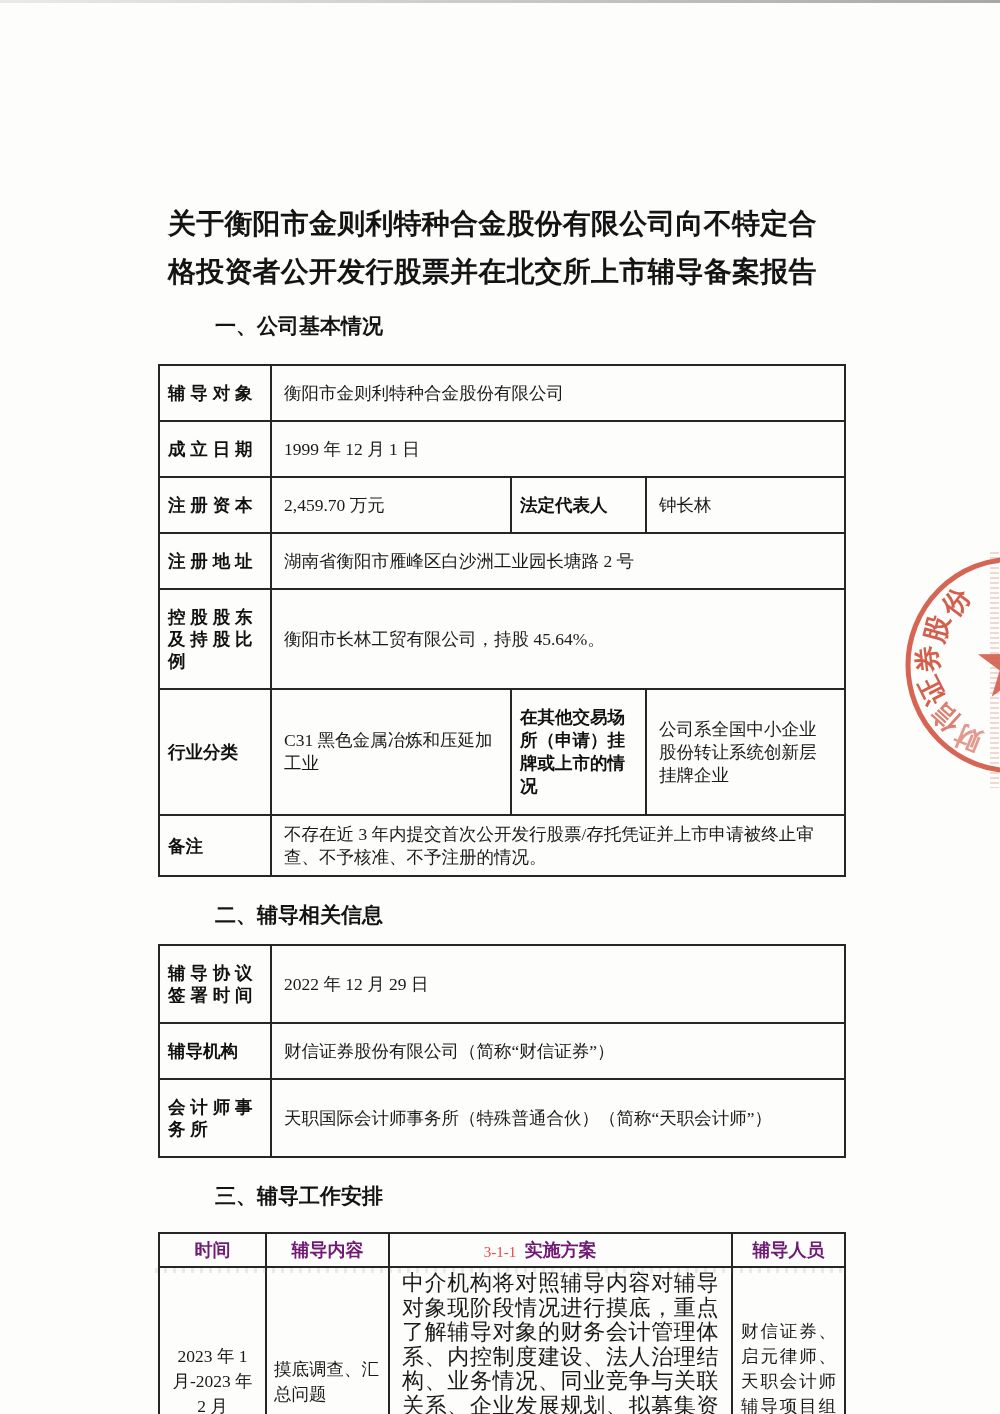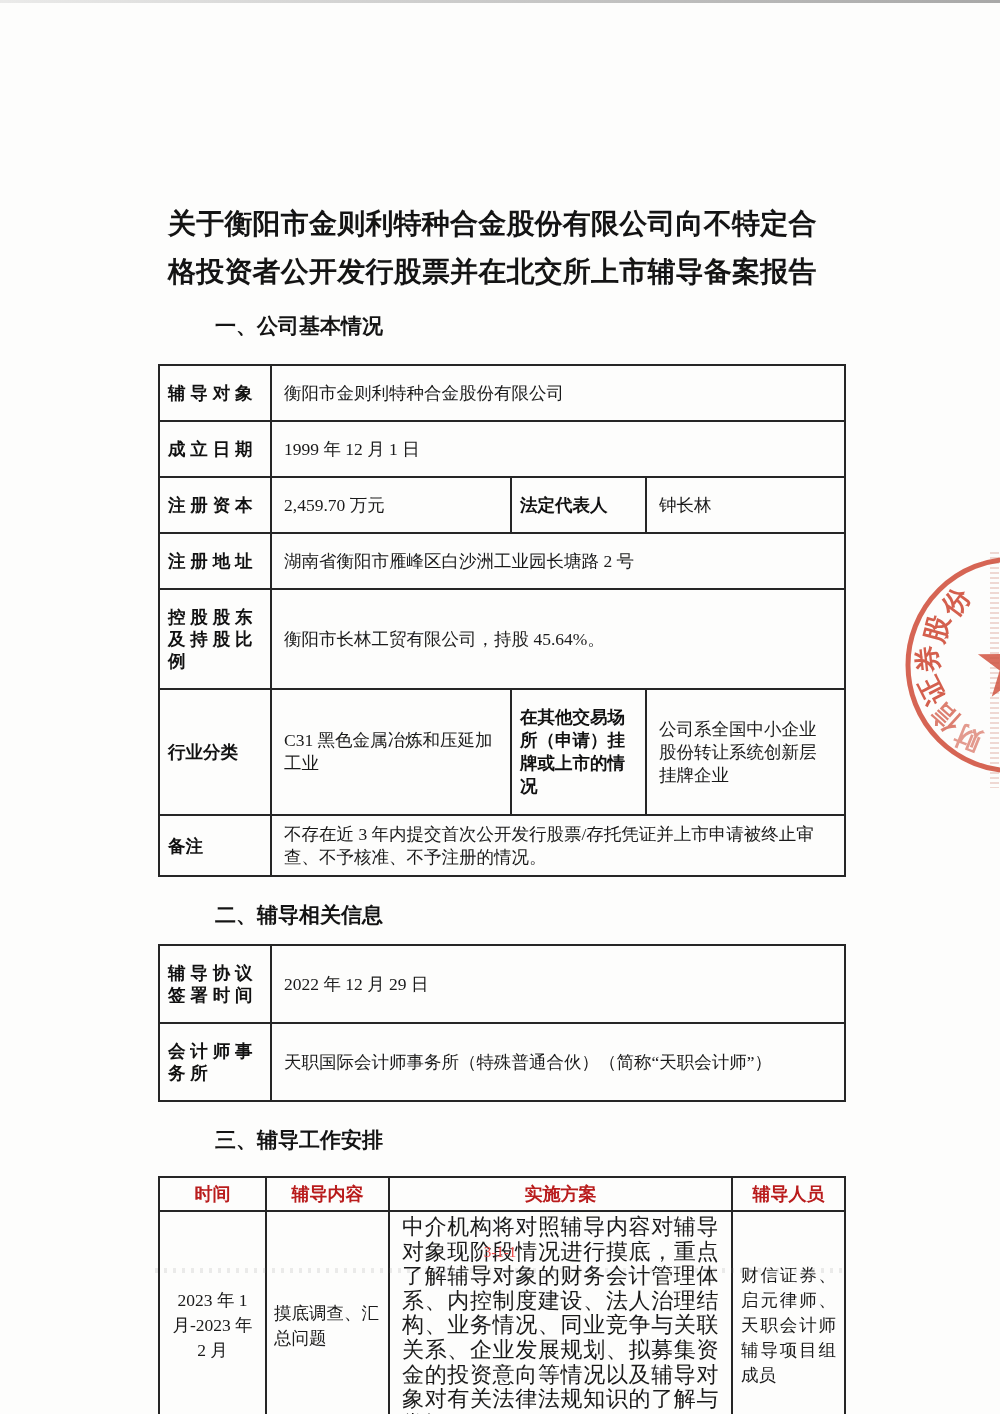--- a/index.html
+++ b/index.html
@@ -48,21 +48,21 @@
     font-weight:700;font-size:17.5px;line-height:22px;
     color:#111;padding:16px 8px;vertical-align:middle;text-align:left;
   }
   .val{
     font-family:"Liberation Serif","DejaVu Serif",serif;
     font-size:17.5px;line-height:23px;color:#1a1a1a;
     padding:3px 12px;vertical-align:middle;text-align:left;
   }
   .t3 th{
     font-family:"Liberation Sans","DejaVu Sans",sans-serif;
-    font-weight:700;font-size:18px;color:#b91c1c;
+    font-weight:700;font-size:18px;color:#701a75;
     text-align:center;vertical-align:middle;padding:3px 4px;
   }
   .time-cell{text-align:center;vertical-align:middle;padding:12px 6px;font-size:17.5px;line-height:25px;}
   .content-cell{vertical-align:middle;padding:3px 7px;font-size:17.5px;line-height:25px;}
   .plan-cell{
     vertical-align:top;padding:3px 12px;font-size:22px;line-height:24.6px;
     text-align:justify;letter-spacing:0.5px;
   }
   .staff-cell{vertical-align:middle;padding:3px 8px;font-size:17.5px;line-height:25px;text-align:justify;}
 
@@ -164,20 +164,24 @@
 
     <table class="t2">
       <colgroup>
         <col style="width:112px">
           <col style="width:574px">
       </colgroup>
       <tbody>
           <tr style="height:52px">
         <td class="lbl">辅 导 协 议 签 署 时 间</td>
         <td class="val">2022 年 12 月 29 日</td>
+      </tr>
+      <tr style="height:36px">
+        <td class="lbl">辅导机构</td>
+        <td class="val">财信证券股份有限公司（简称“财信证券”）</td>
       </tr>
       <tr style="height:50px">
         <td class="lbl">会 计 师 事 务 所</td>
         <td class="val">天职国际会计师事务所（特殊普通合伙）（简称“天职会计师”）</td>
       </tr>
     </tbody>
       </table>
 
     <div class="section-heading sh3">三、辅导工作安排</div>
 

